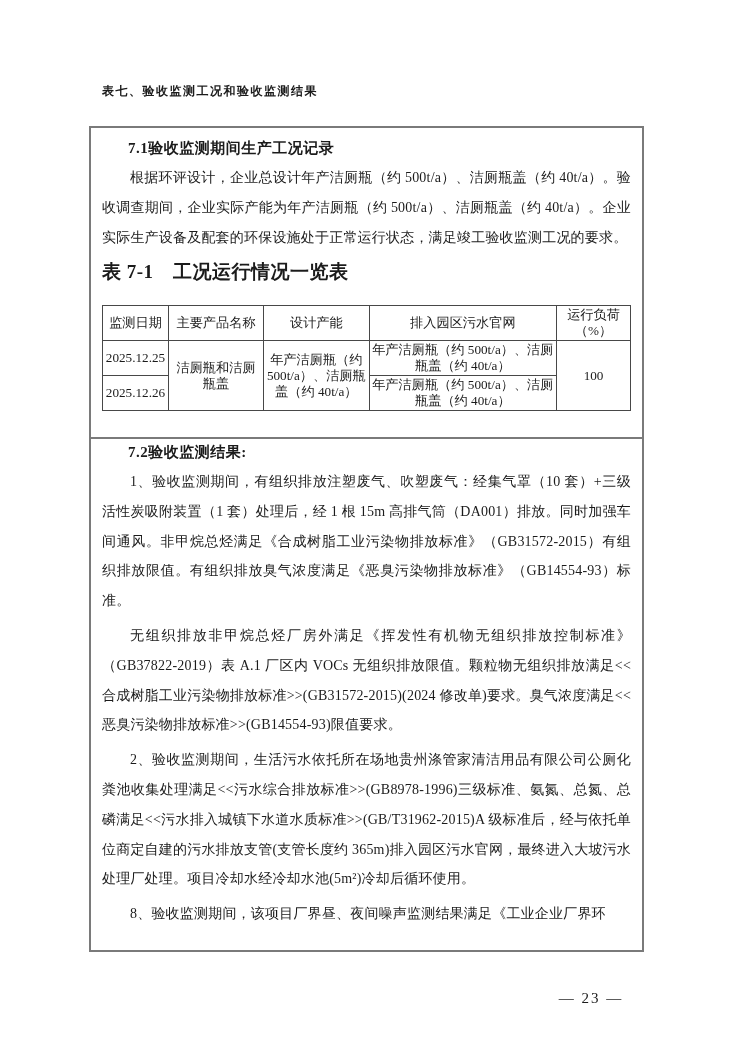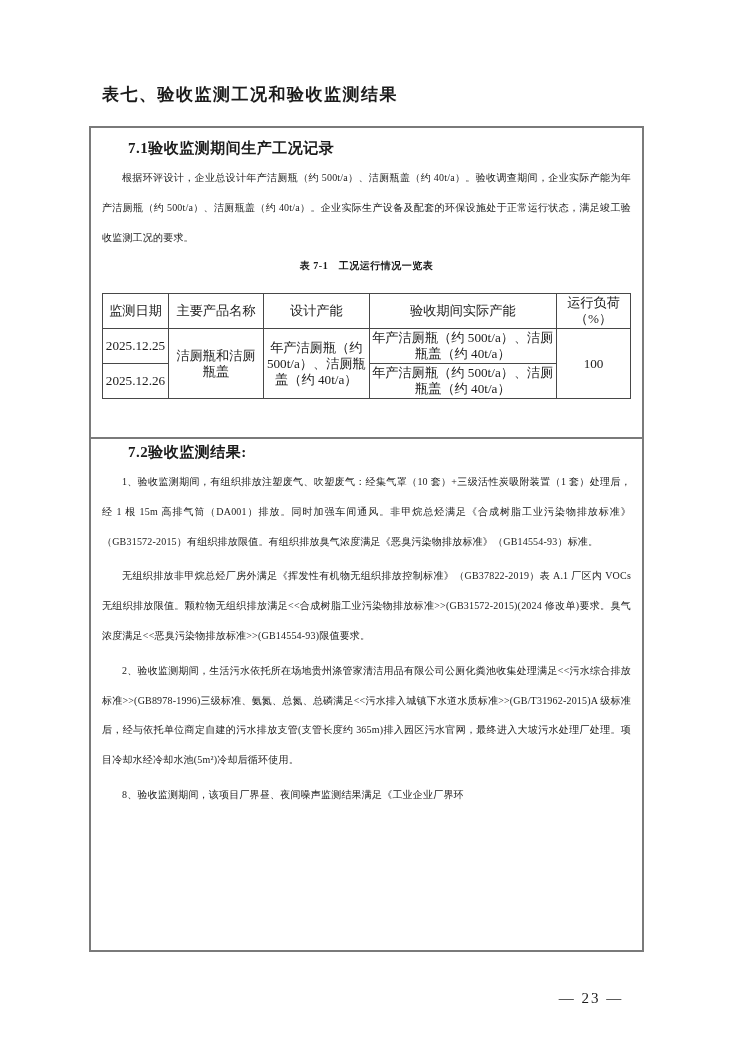--- a/index.html
+++ b/index.html
@@ -6,46 +6,46 @@
   body {
     width:740px; height:1046px;
     background:#ffffff;
     position:relative;
     overflow:hidden;
     font-family:"Liberation Serif","DejaVu Serif",serif;
     color:#1b1b1b;
   }
   .doc-title {
     position:absolute; left:102px; top:83px;
-    font-size:17px; font-weight:700; letter-spacing:1.5px;
+    font-size:12px; font-weight:700; letter-spacing:1.5px;
     margin:0;
   }
   .form-box {
     position:absolute; left:89px; top:126px;
     width:555px; height:826px;
     border:2px solid #7a7a7a;
     box-sizing:border-box;
     background:#ffffff;
   }
   .sec { box-sizing:border-box; padding:0 11px; overflow:hidden; }
   .sec-71 { height:309px; padding-top:11px; }
   .sec-72 { height:511px; border-top:2px solid #7a7a7a; padding-top:4px; }
   .sec-heading {
     font-size:15px; font-weight:700;
     margin:0 0 0 26px; letter-spacing:0.5px;
   }
   .body-para {
-    font-size:10px; line-height:29.8px;
+    font-size:14px; line-height:29.8px;
     text-align:justify; text-indent:2em;
     letter-spacing:0.2px;
     margin:5px 0 0 0;
   }
   .tbl-caption {
-    text-align:center; font-weight:700;
-    font-size:10px; margin-top:7px; letter-spacing:0.5px;
+    font-weight:700;
+    font-size:19px; margin-top:7px; letter-spacing:0.5px;
   }
   .cond-table {
     width:100%; border-collapse:collapse; table-layout:fixed;
     margin-top:20px;
   }
   .cond-table th, .cond-table td {
     border:1.5px solid #484848;
     font-weight:400;
     font-size:13.2px; line-height:16px;
     text-align:center; vertical-align:middle;
@@ -79,21 +79,21 @@
         <col style="width:18%">
         <col style="width:20%">
         <col style="width:35.5%">
         <col style="width:14%">
       </colgroup>
       <thead>
         <tr>
           <th>监测日期</th>
           <th>主要产品名称</th>
           <th>设计产能</th>
-          <th>验收期间实际产能</th>
+          <th>排入园区污水官网</th>
           <th>运行负荷（%）</th>
         </tr>
       </thead>
       <tbody>
         <tr>
           <td>2025.12.25</td>
           <td rowspan="2">洁厕瓶和洁厕瓶盖</td>
           <td rowspan="2">年产洁厕瓶（约 500t/a）、洁厕瓶盖（约 40t/a）</td>
           <td>年产洁厕瓶（约 500t/a）、洁厕瓶盖（约 40t/a）</td>
           <td rowspan="2">100</td>

